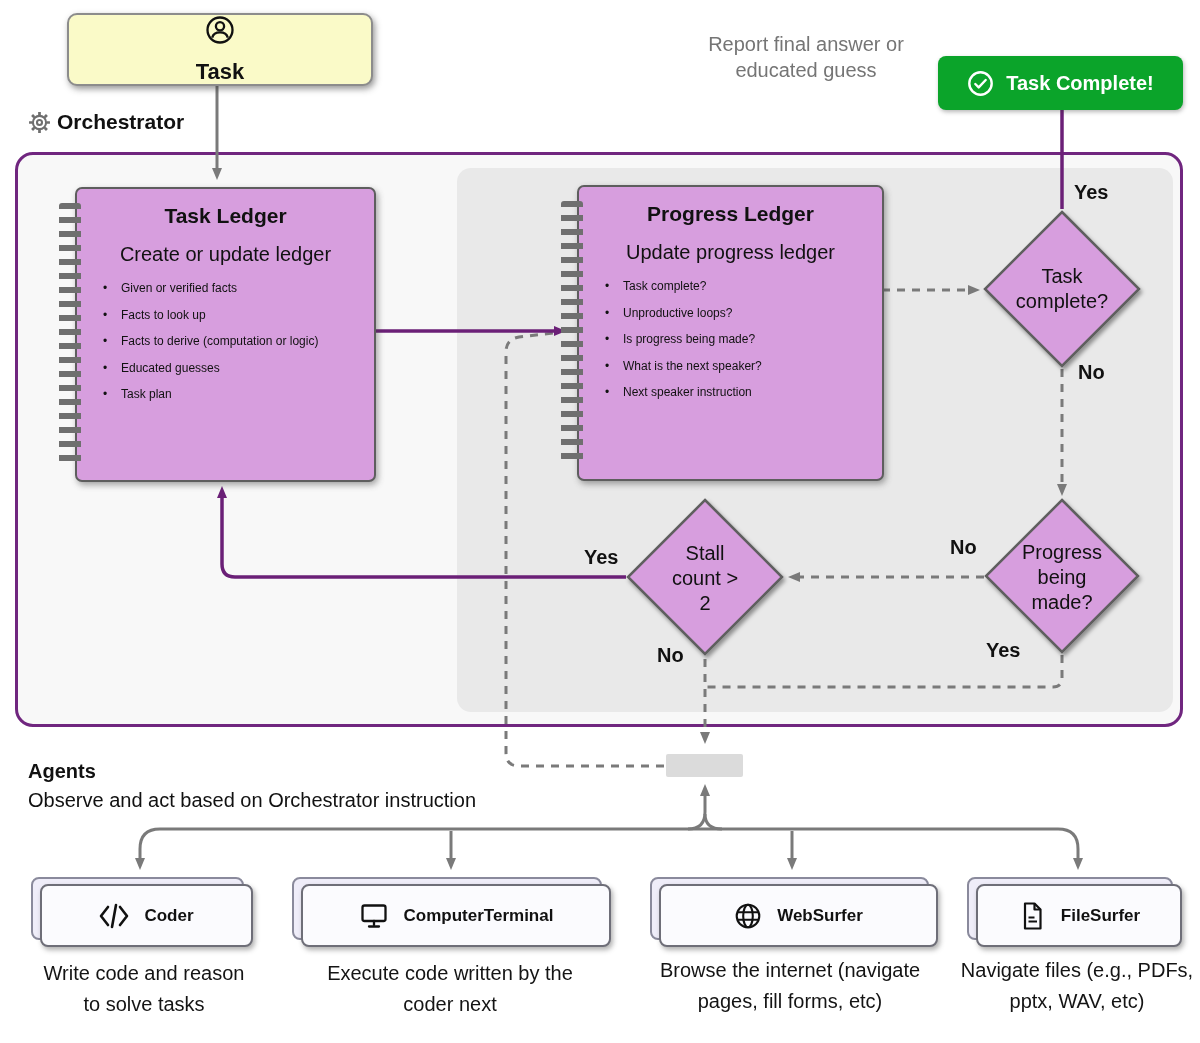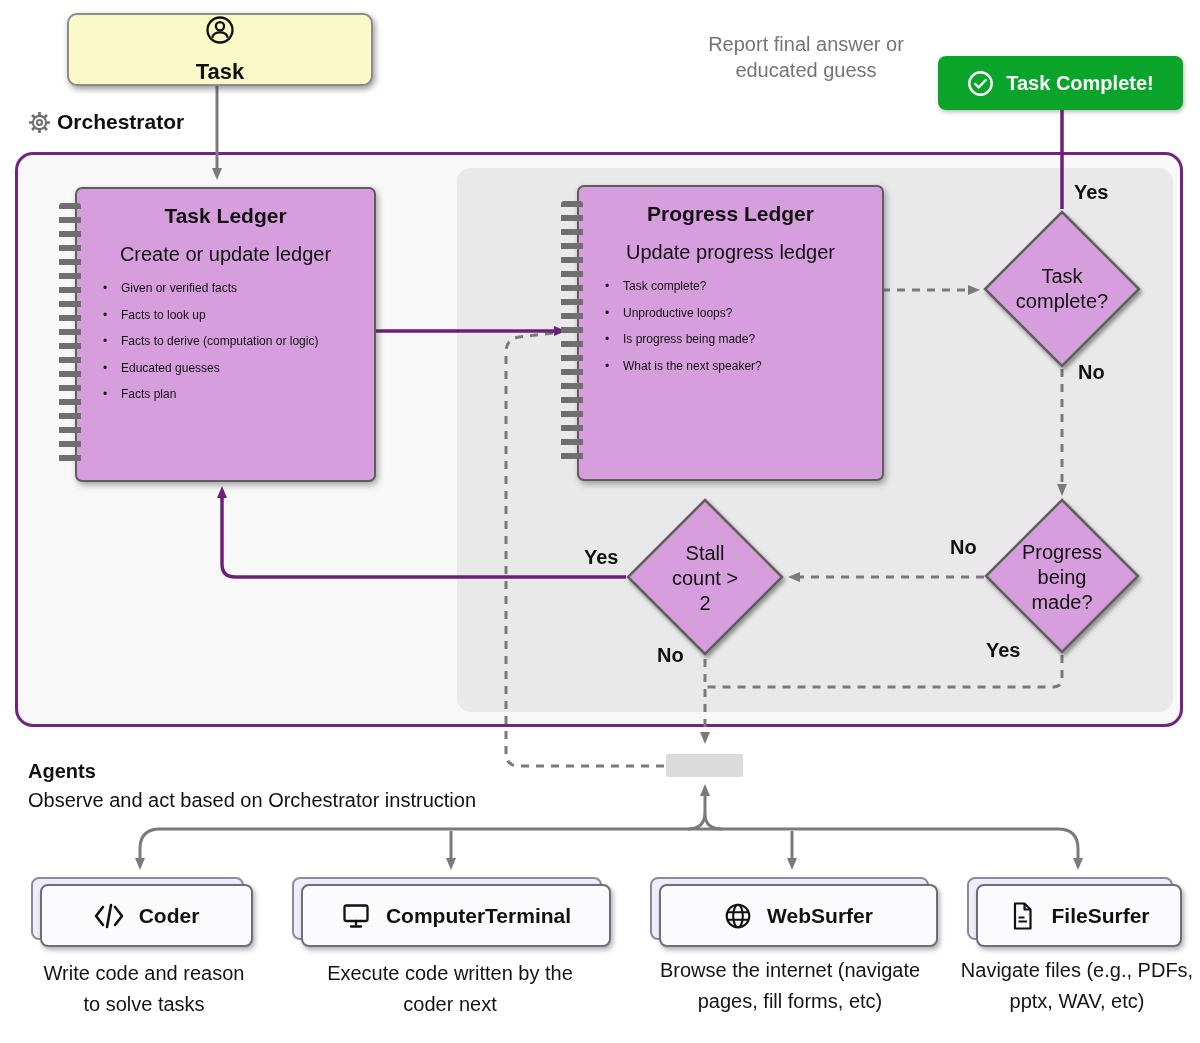--- a/index.html
+++ b/index.html
@@ -66,21 +66,21 @@
 
   
   .agents-title{left:28px;top:760px;font-size:20px;font-weight:700;}
   .agents-sub{left:28px;top:789px;font-size:20px;}
   .agent{position:absolute;width:100%;height:100%;}
   .agent .back{position:absolute;left:-9px;top:-7px;width:100%;height:100%;background:#EFEDF9;
     border:2px solid #8A8A9C;border-radius:8px;}
   .agent .front{position:absolute;left:0;top:0;width:100%;height:100%;background:#FBFBFE;
     border:2px solid #6E6E78;border-radius:8px;box-shadow:2px 3px 5px rgba(60,60,60,.4);
     display:flex;align-items:center;justify-content:center;gap:15px;}
-  .agent .lbl{font-size:21px;font-weight:700;}
+  .agent .lbl{font-size:17px;font-weight:700;}
   .agent-slot{position:absolute;z-index:4;}
   .slot-coder{left:40px;top:884px;width:209px;height:59px;}
   .slot-terminal{left:301px;top:884px;width:306px;height:59px;}
   .slot-websurfer{left:659px;top:884px;width:275px;height:59px;}
   .slot-filesurfer{left:976px;top:884px;width:202px;height:59px;}
   .caption{position:absolute;z-index:4;font-size:20px;line-height:31px;text-align:center;color:#141414;}
   .cap-coder{left:39px;top:958px;width:210px;}
   .cap-terminal{left:310px;top:958px;width:280px;}
   .cap-websurfer{left:640px;top:955px;width:300px;}
   .cap-filesurfer{left:957px;top:955px;width:240px;}
@@ -174,33 +174,34 @@
   </div>
 
   <div class="abs ledger task-ledger z4">
     <div class="title">Task Ledger</div>
     <div class="sub">Create or update ledger</div>
     <ul>
       <li>Given or verified facts</li>
       <li>Facts to look up</li>
       <li>Facts to derive (computation or logic)</li>
       <li>Educated guesses</li>
-      <li>Facts plan</li>
+      <li>Task plan</li>
     </ul>
   </div>
   <div class="abs ticks ticks-task z5"></div>
 
   <div class="abs ledger progress-ledger z4">
     <div class="title">Progress Ledger</div>
     <div class="sub">Update progress ledger</div>
     <ul>
       <li>Task complete?</li>
       <li>Unproductive loops?</li>
       <li>Is progress being made?</li>
       <li>What is the next speaker?</li>
+      <li>Next speaker instruction</li>
     </ul>
   </div>
   <div class="abs ticks ticks-progress z5"></div>
 
   <div class="abs dtext z4" style="left:1062px;top:289px;width:120px;">Task complete?</div>
   <div class="abs dtext z4" style="left:1062px;top:577px;width:96px;">Progress being made?</div>
   <div class="abs dtext z4" style="left:705px;top:578px;width:82px;">Stall count &gt; 2</div>
 
   <div class="abs yn z4" style="left:1074px;top:181px;">Yes</div>
   <div class="abs yn z4" style="left:1078px;top:361px;">No</div>

